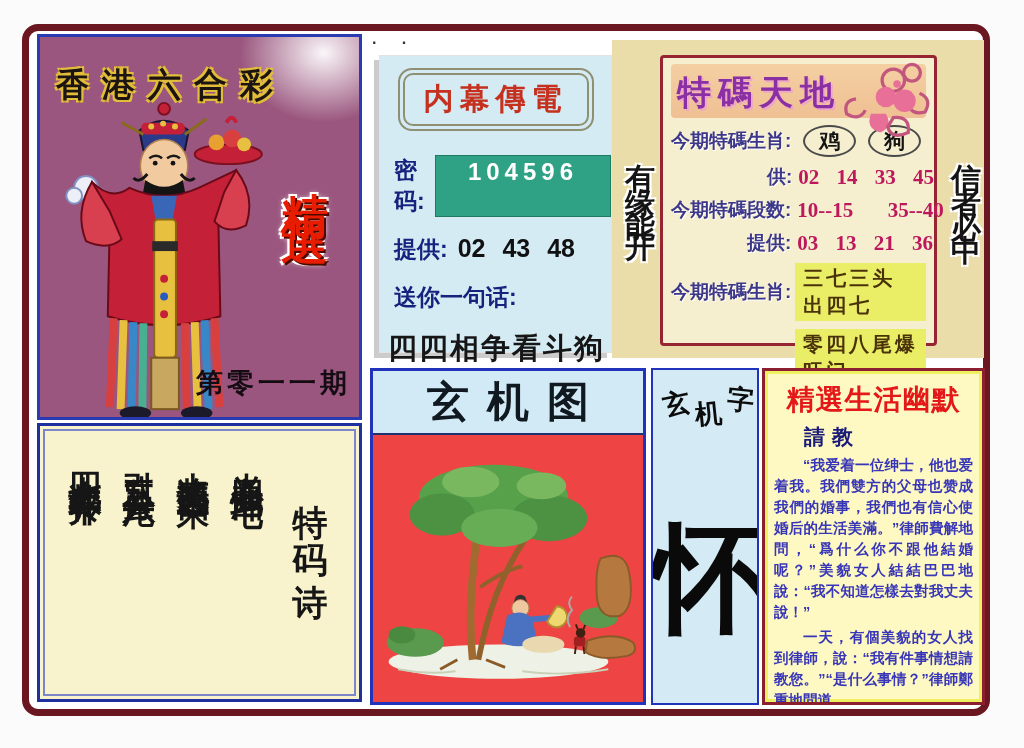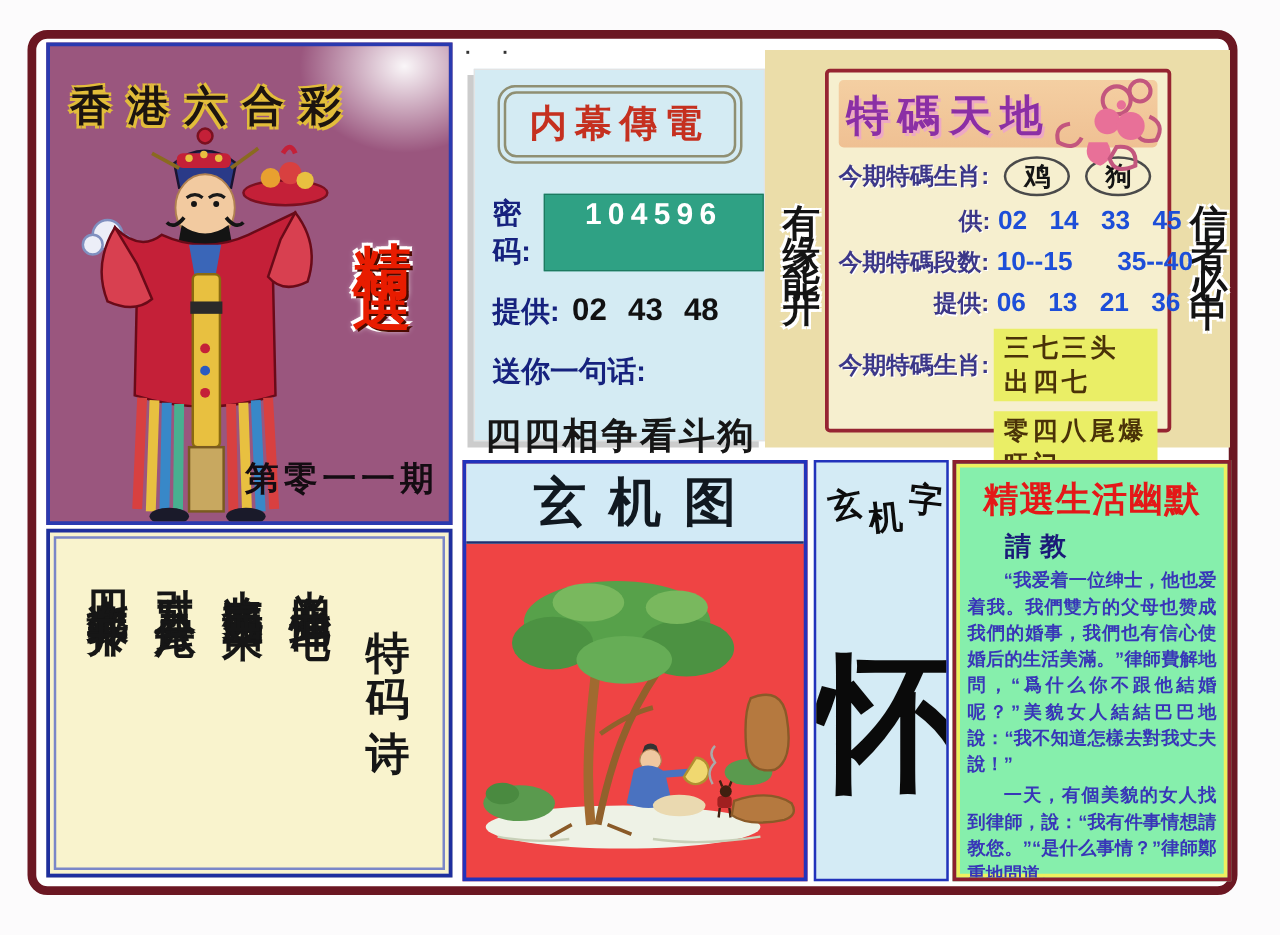--- a/index.html
+++ b/index.html
@@ -64,21 +64,21 @@
   .tema { position:absolute; left:660px; top:55px; width:277px; height:291px;
     border:3px solid #962432; border-radius:4px; background:#f6efcf; padding:6px 8px; }
   .tema-titleband { position:relative; height:54px; background:linear-gradient(#f4cfa2,#efc093);
     border-radius:4px; }
   .tema-title { position:absolute; left:6px; top:6px; font-family:"Liberation Serif","DejaVu Serif",serif;
     font-weight:bold; font-size:34px; letter-spacing:7px; color:#8b2fa5; text-shadow:2px 2px 0 #eda8c4; }
   .flower { position:absolute; right:-6px; top:-8px; width:96px; height:84px; }
   .tema-row { margin-top:7px; display:flex; align-items:center; }
   .tema-label { font-weight:bold; font-size:19px; color:#3c3788; white-space:pre;
     text-shadow:1px 1px 0 #fff; }
-  .tema-val { font-weight:bold; font-size:21px; color:#1d4ed8; margin-left:6px; word-spacing:12px; white-space:pre; }
+  .tema-val { font-weight:bold; font-size:21px; color:#be185d; margin-left:6px; word-spacing:12px; white-space:pre;font-family:Liberation Serif, serif; }
   .zodiac-oval { display:inline-block; border:2px solid #4a4a4a; border-radius:50%;
     padding:0 14px; font-weight:bold; font-size:21px; color:#141414; margin-left:12px; }
   .poem-chip { display:inline-block; background:#eaee66; color:#4a3208; font-weight:bold; font-size:20px;
     letter-spacing:3px; padding:2px 8px; margin-left:4px;
     font-family:"Liberation Serif","DejaVu Serif",serif; }
   .tema-row.indent2 { margin-left:96px; }
   .tema-row.chip2 { margin-left:120px; margin-top:8px; }
 
   
   .xuanjitu { position:absolute; left:370px; top:368px; width:276px; height:337px;
@@ -95,21 +95,21 @@
   .xjz-char { position:absolute; font-family:"Liberation Serif","DejaVu Serif",serif;
     font-weight:bold; font-size:27px; color:#0c0c0c; }
   .xjz-c0 { left:10px; top:16px; transform:rotate(-12deg); }
   .xjz-c1 { left:42px; top:26px; transform:rotate(-6deg); }
   .xjz-c2 { left:74px; top:12px; transform:rotate(6deg); }
   .xjz-big { position:absolute; left:0; right:0; top:130px; text-align:center;
     font-weight:bold; font-size:118px; color:#0a0a0a; }
 
   
   .humor { position:absolute; left:762px; top:368px; width:223px; height:337px;
-    border:3px solid #8c1f2f; background:#86efac; box-shadow:inset 0 0 0 3px #eef060;
+    border:3px solid #8c1f2f; background:#fef9c3; box-shadow:inset 0 0 0 3px #eef060;
     padding:10px 9px 6px; overflow:hidden; }
   .humor-title { text-align:center; font-weight:bold; font-size:28px; color:#e41818; letter-spacing:1px;
     font-family:"Liberation Serif","DejaVu Serif",serif; }
   .humor-subtitle { margin:4px 0 2px 30px; font-weight:bold; font-size:21px; color:#1a1a78; letter-spacing:7px; }
   .humor-p { margin-top:4px; text-indent:2em; text-align:justify; font-weight:bold;
     font-size:14.5px; line-height:1.45; color:#3836b8; }
 
   .artifact-dots { position:absolute; left:372px; top:34px; font-size:16px; font-weight:bold;
     color:#333; letter-spacing:10px; }
 </style>
@@ -248,21 +248,21 @@
     <div class="tema-row indent2">
       <span class="tema-label">供:</span>
       <span class="tema-val">02 14 33 45</span>
     </div>
     <div class="tema-row">
       <span class="tema-label">今期特碼段数:</span>
       <span class="tema-val">10--15  35--40</span>
     </div>
     <div class="tema-row indent2" style="margin-left:76px;">
       <span class="tema-label">提供:</span>
-      <span class="tema-val">06 13 21 36</span>
+      <span class="tema-val">03 13 21 36</span>
     </div>
     <div class="tema-row">
       <span class="tema-label">今期特碼生肖:</span>
       <span class="poem-chip">三七三头出四七</span>
     </div>
     <div class="tema-row chip2">
       <span class="poem-chip">零四八尾爆旺门</span>
     </div>
   </div>
 

